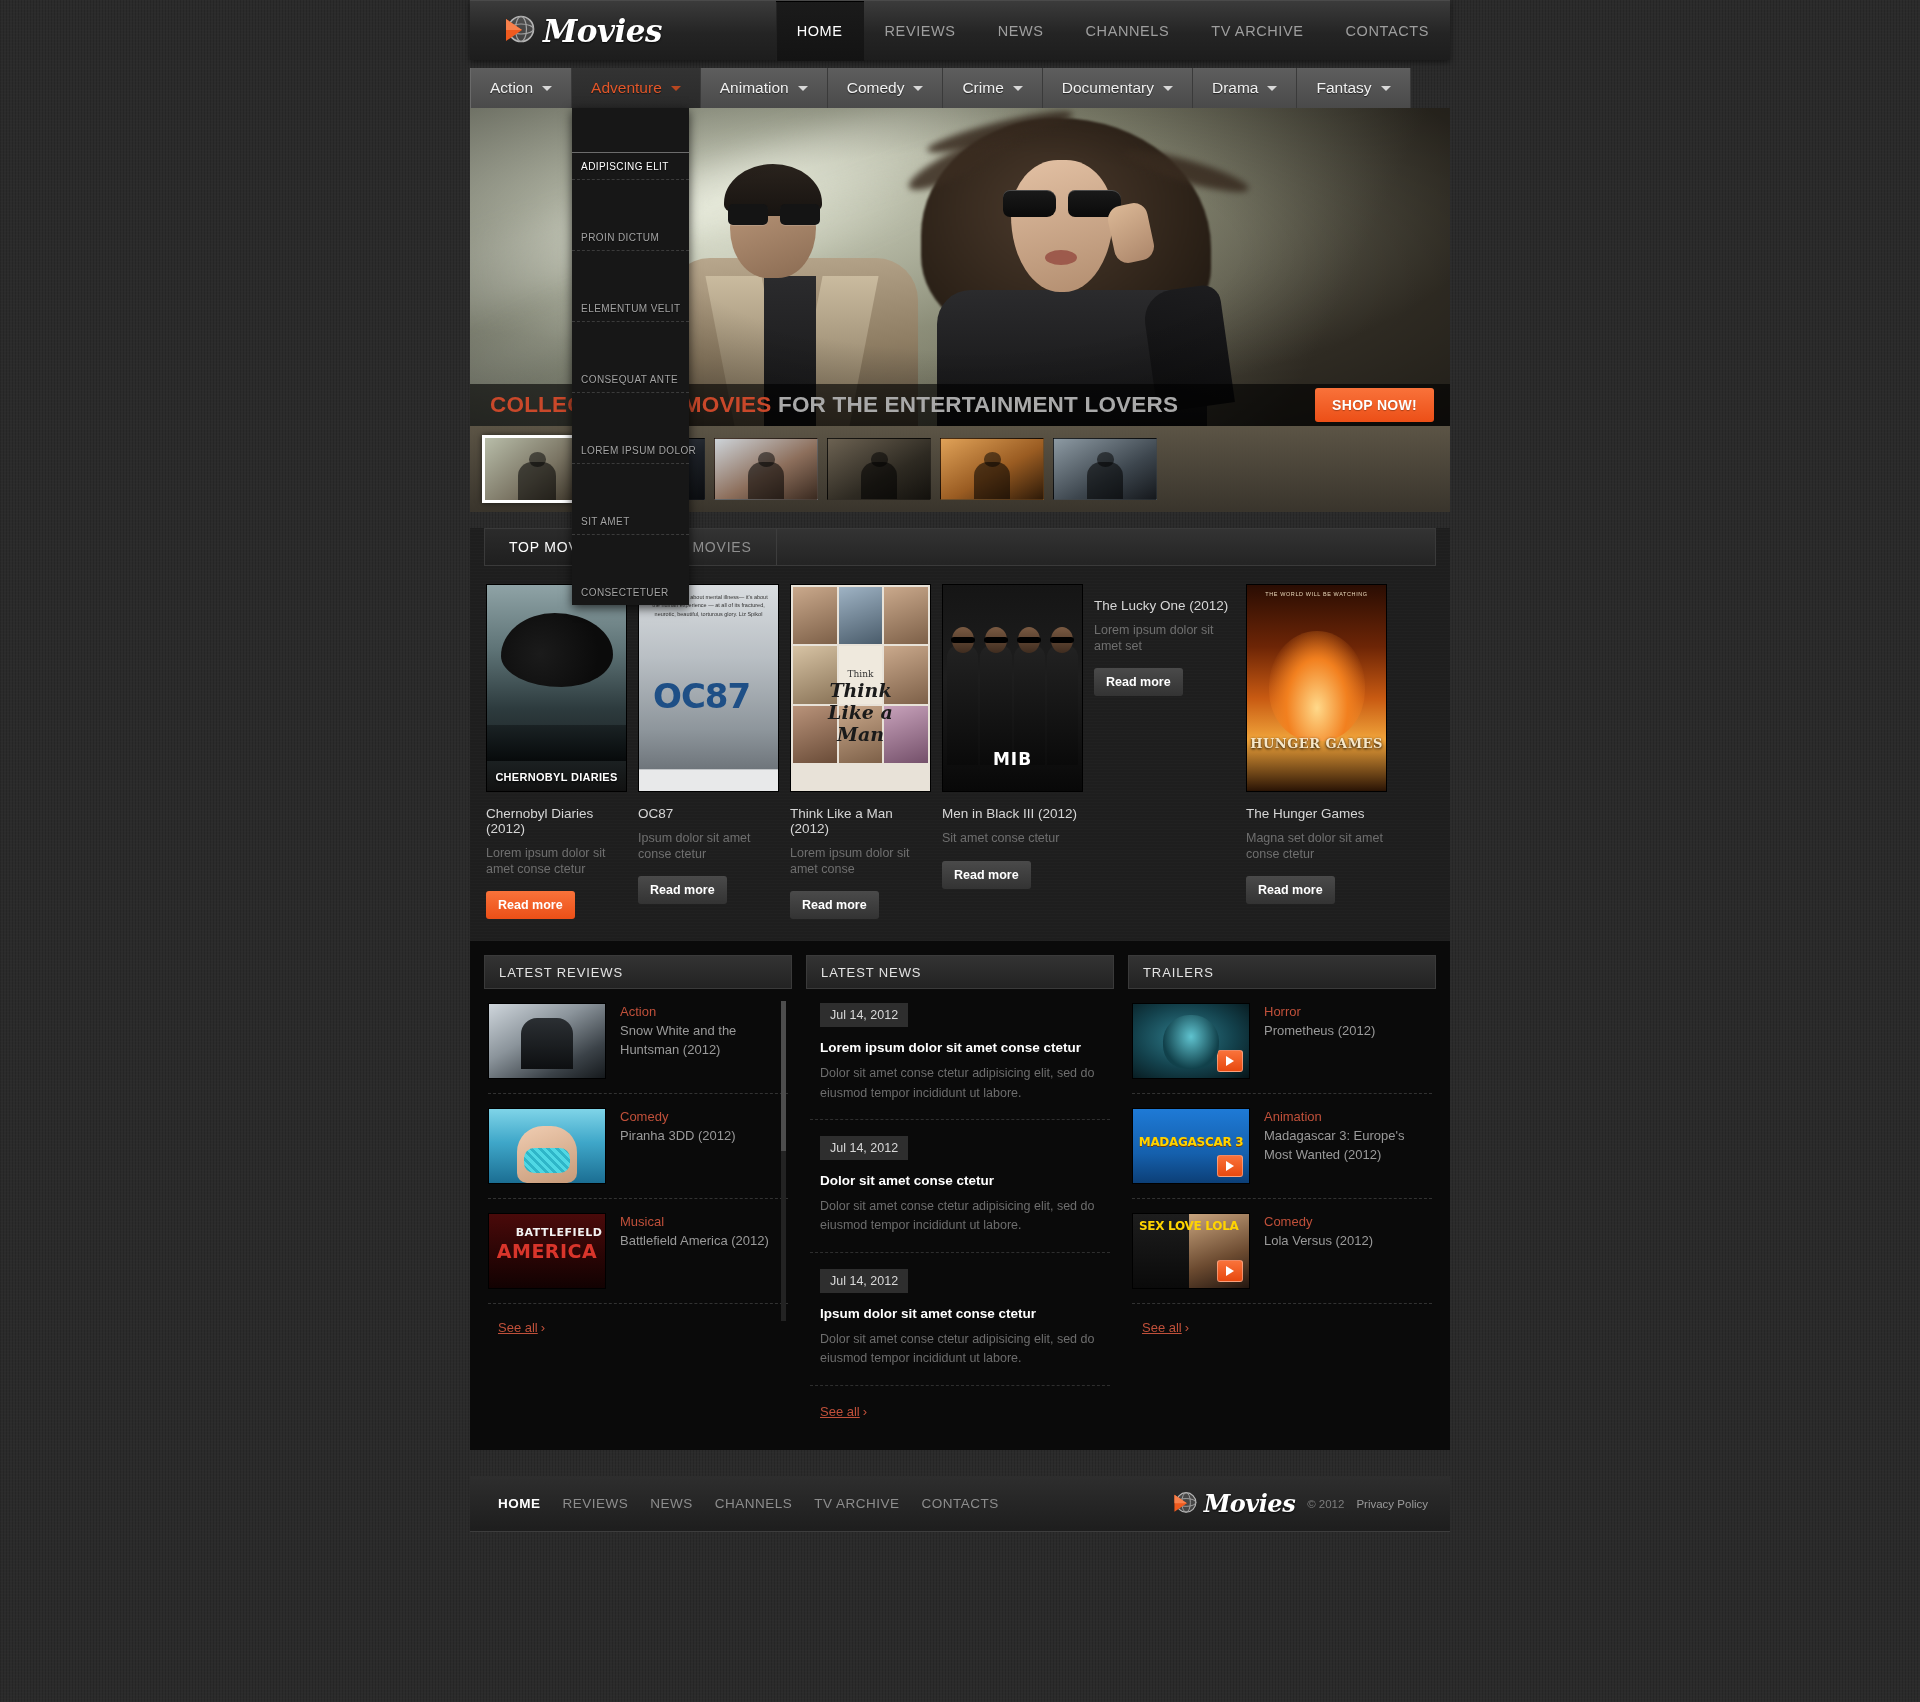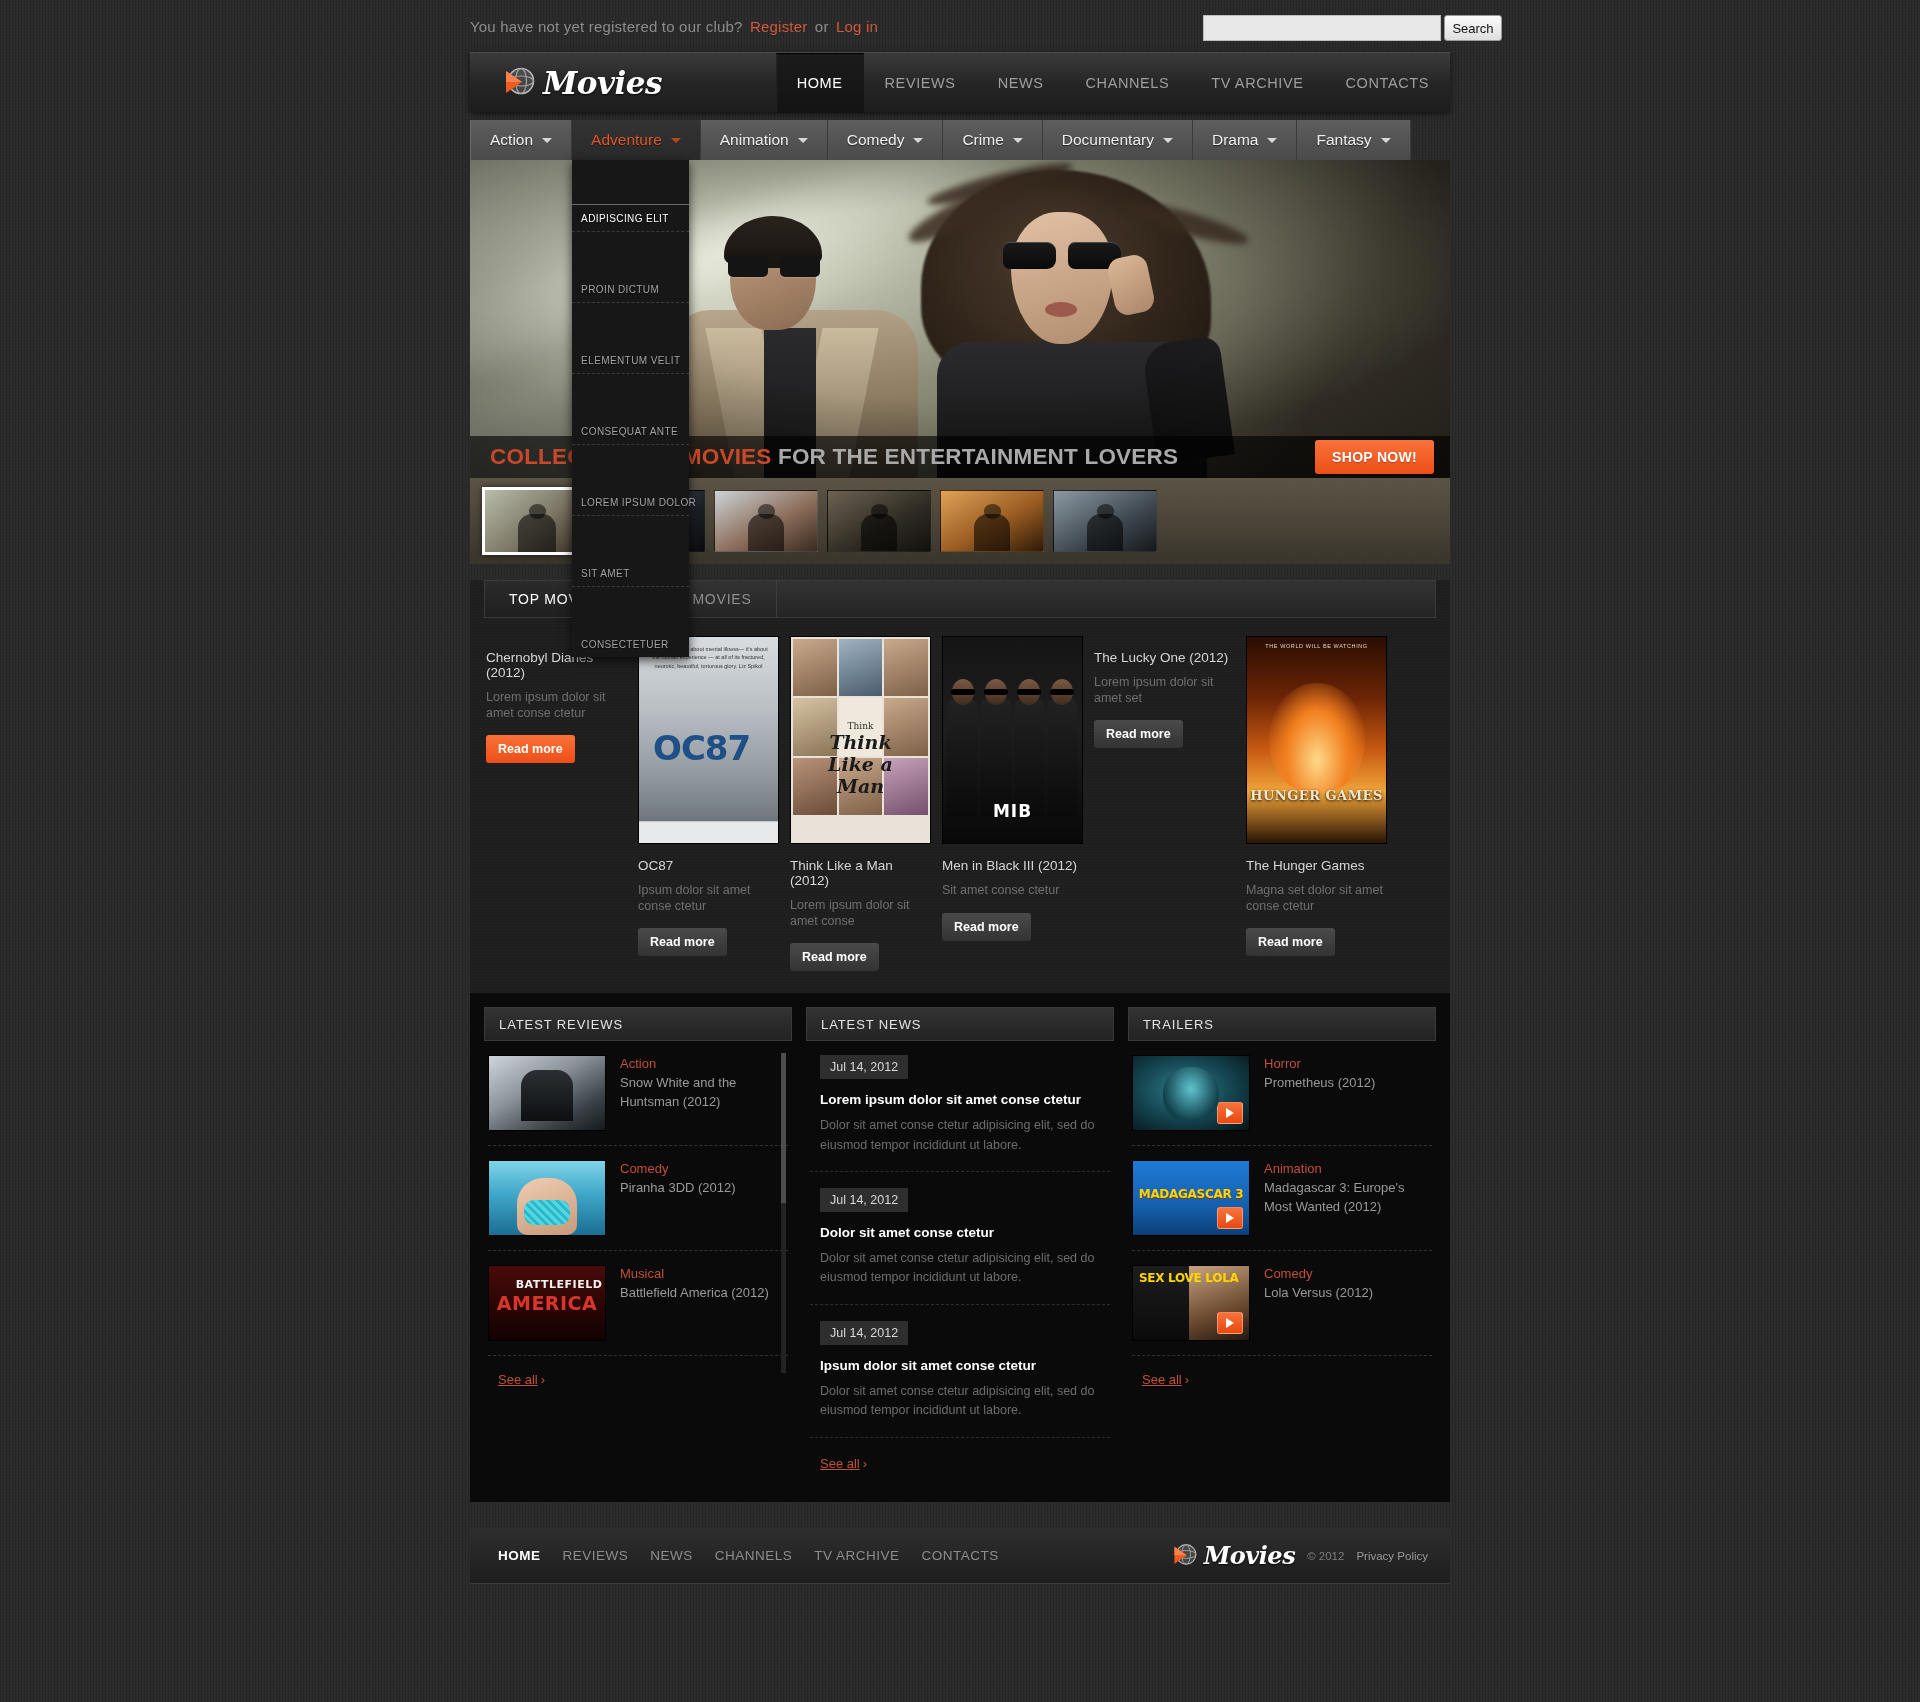--- a/index.html
+++ b/index.html
@@ -519,32 +519,20 @@
   .foot-logo .logo-mark { width: 30px; height: 28px; }
   .foot-logo .logo-text { font-size: 24px; }
   .copy { font-size: 11.5px; color: #7d7d7d; }
   .privacy { font-size: 11.5px; color: #9a9a9a; text-decoration: none; }
 </style>
 </head>
 <body>
 
 <div class="page">
 
-  <div class="topbar">
-    <div class="topbar-text">
-      <span>You have not yet registered to our club?</span>
-      <a href="#">Register</a>
-      <span class="sep">or</span>
-      <a href="#">Log in</a>
-    </div>
-    <div class="search-wrap">
-      <input class="search-input" type="text" placeholder="" style="">
-      <button class="search-btn">Search</button>
-    </div>
-  </div>
 
   <div class="shell">
 
     <div class="header">
       <div class="logo">
         <span class="logo-mark">
           <svg viewBox="0 0 38 36" width="38" height="36">
             <circle cx="23" cy="16" r="12.5" fill="none" stroke="#b9b9b9" stroke-width="1.6"></circle>
             <ellipse cx="23" cy="16" rx="5.5" ry="12.5" fill="none" stroke="#a7a7a7" stroke-width="1.2"></ellipse>
             <ellipse cx="23" cy="16" rx="12.5" ry="5" fill="none" stroke="#a7a7a7" stroke-width="1.2"></ellipse>
@@ -675,20 +663,25 @@
 
     <div class="panel">
       <div class="tabs">
         <div class="tab active">TOP MOVIES</div>
         <div class="tab">NEW MOVIES</div>
       </div>
 
       <div class="movies">
 
         <div class="movie">
+          <div class="poster p-chernobyl">
+            <div class="cloud"></div>
+              <div class="city"></div>
+            <div class="pt">CHERNOBYL DIARIES</div>
+          </div>
           <div class="m-title">Chernobyl Diaries (2012)</div>
           <div class="m-desc">Lorem ipsum dolor sit amet conse ctetur</div>
           <button class="readmore hot">Read more</button>
         </div>
 
         <div class="movie">
           <div class="poster p-oc87">
             <div class="topcopy">More than a film about mental illness— it's about the human experience — at all of its fractured, neurotic, beautiful, torturous glory. Liz Spikol</div>
             <div class="oc">OC87</div>
             <div class="botband"></div>

